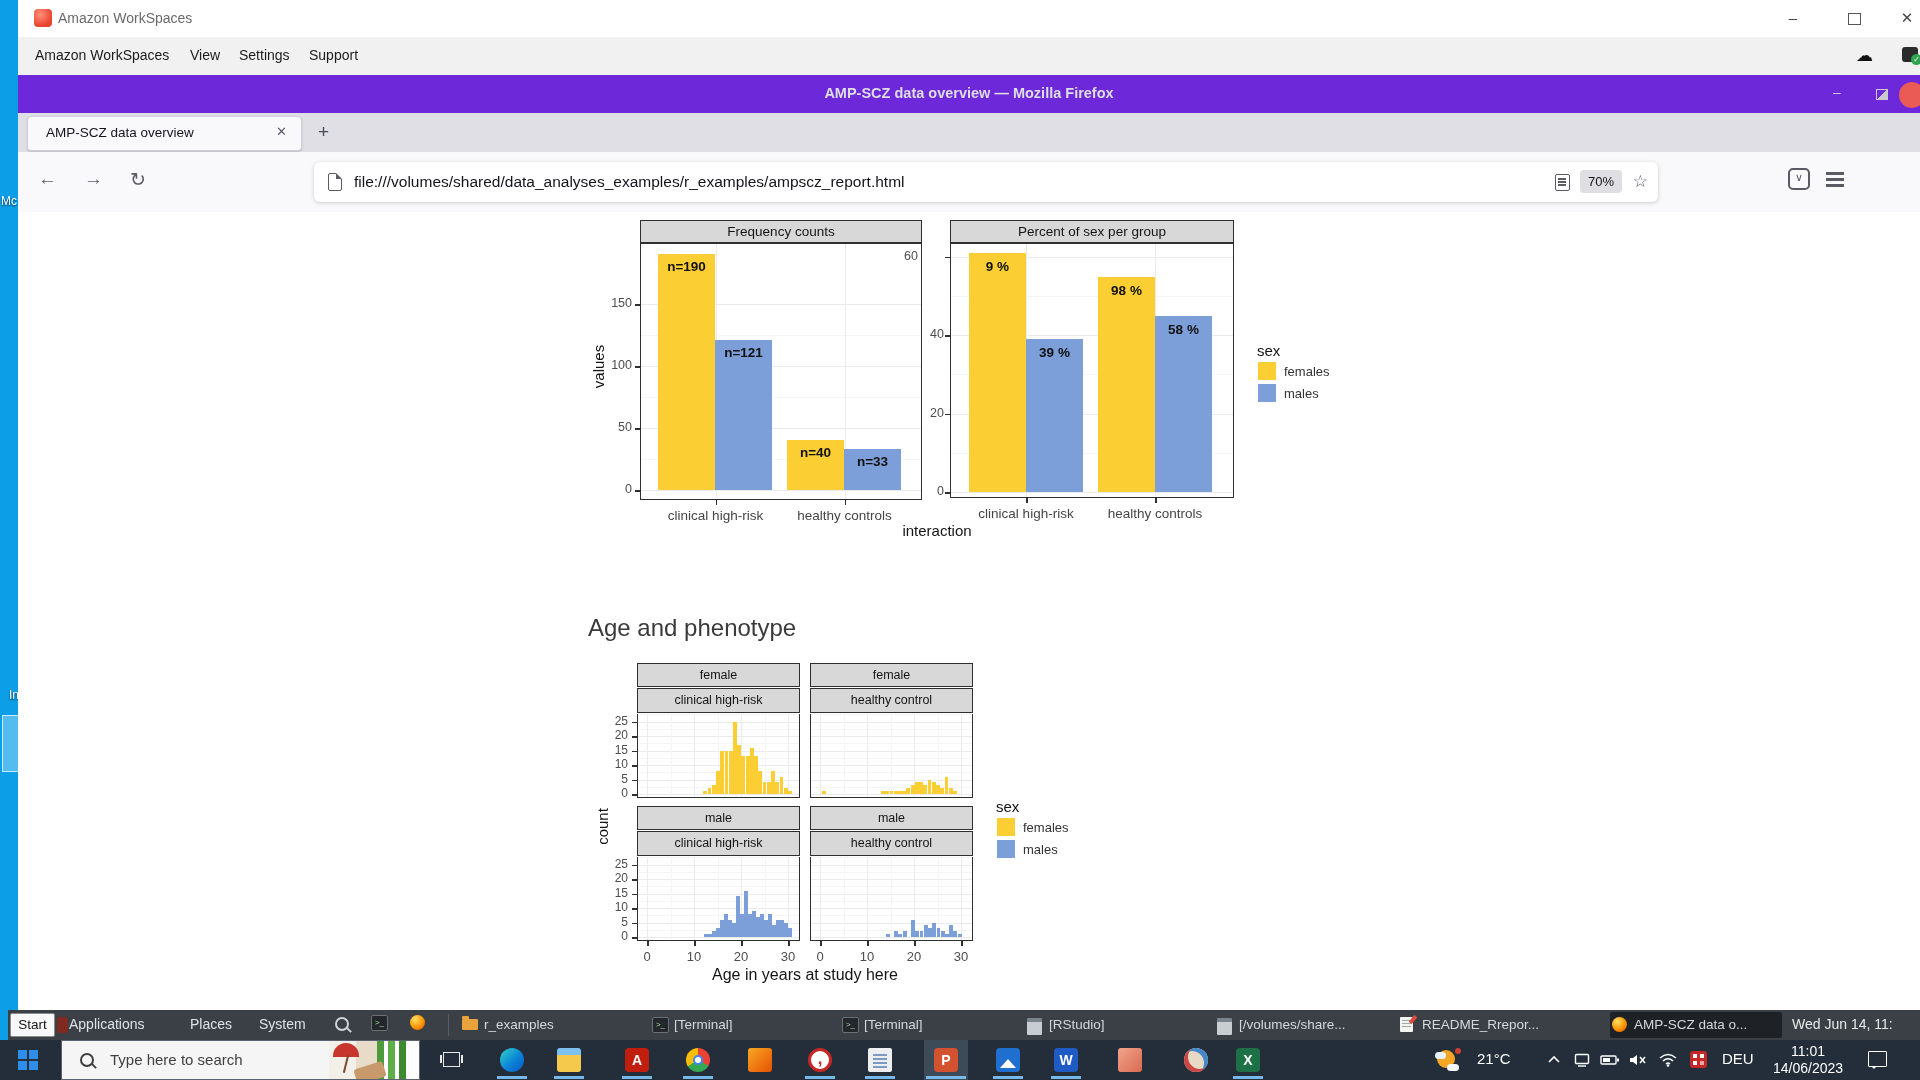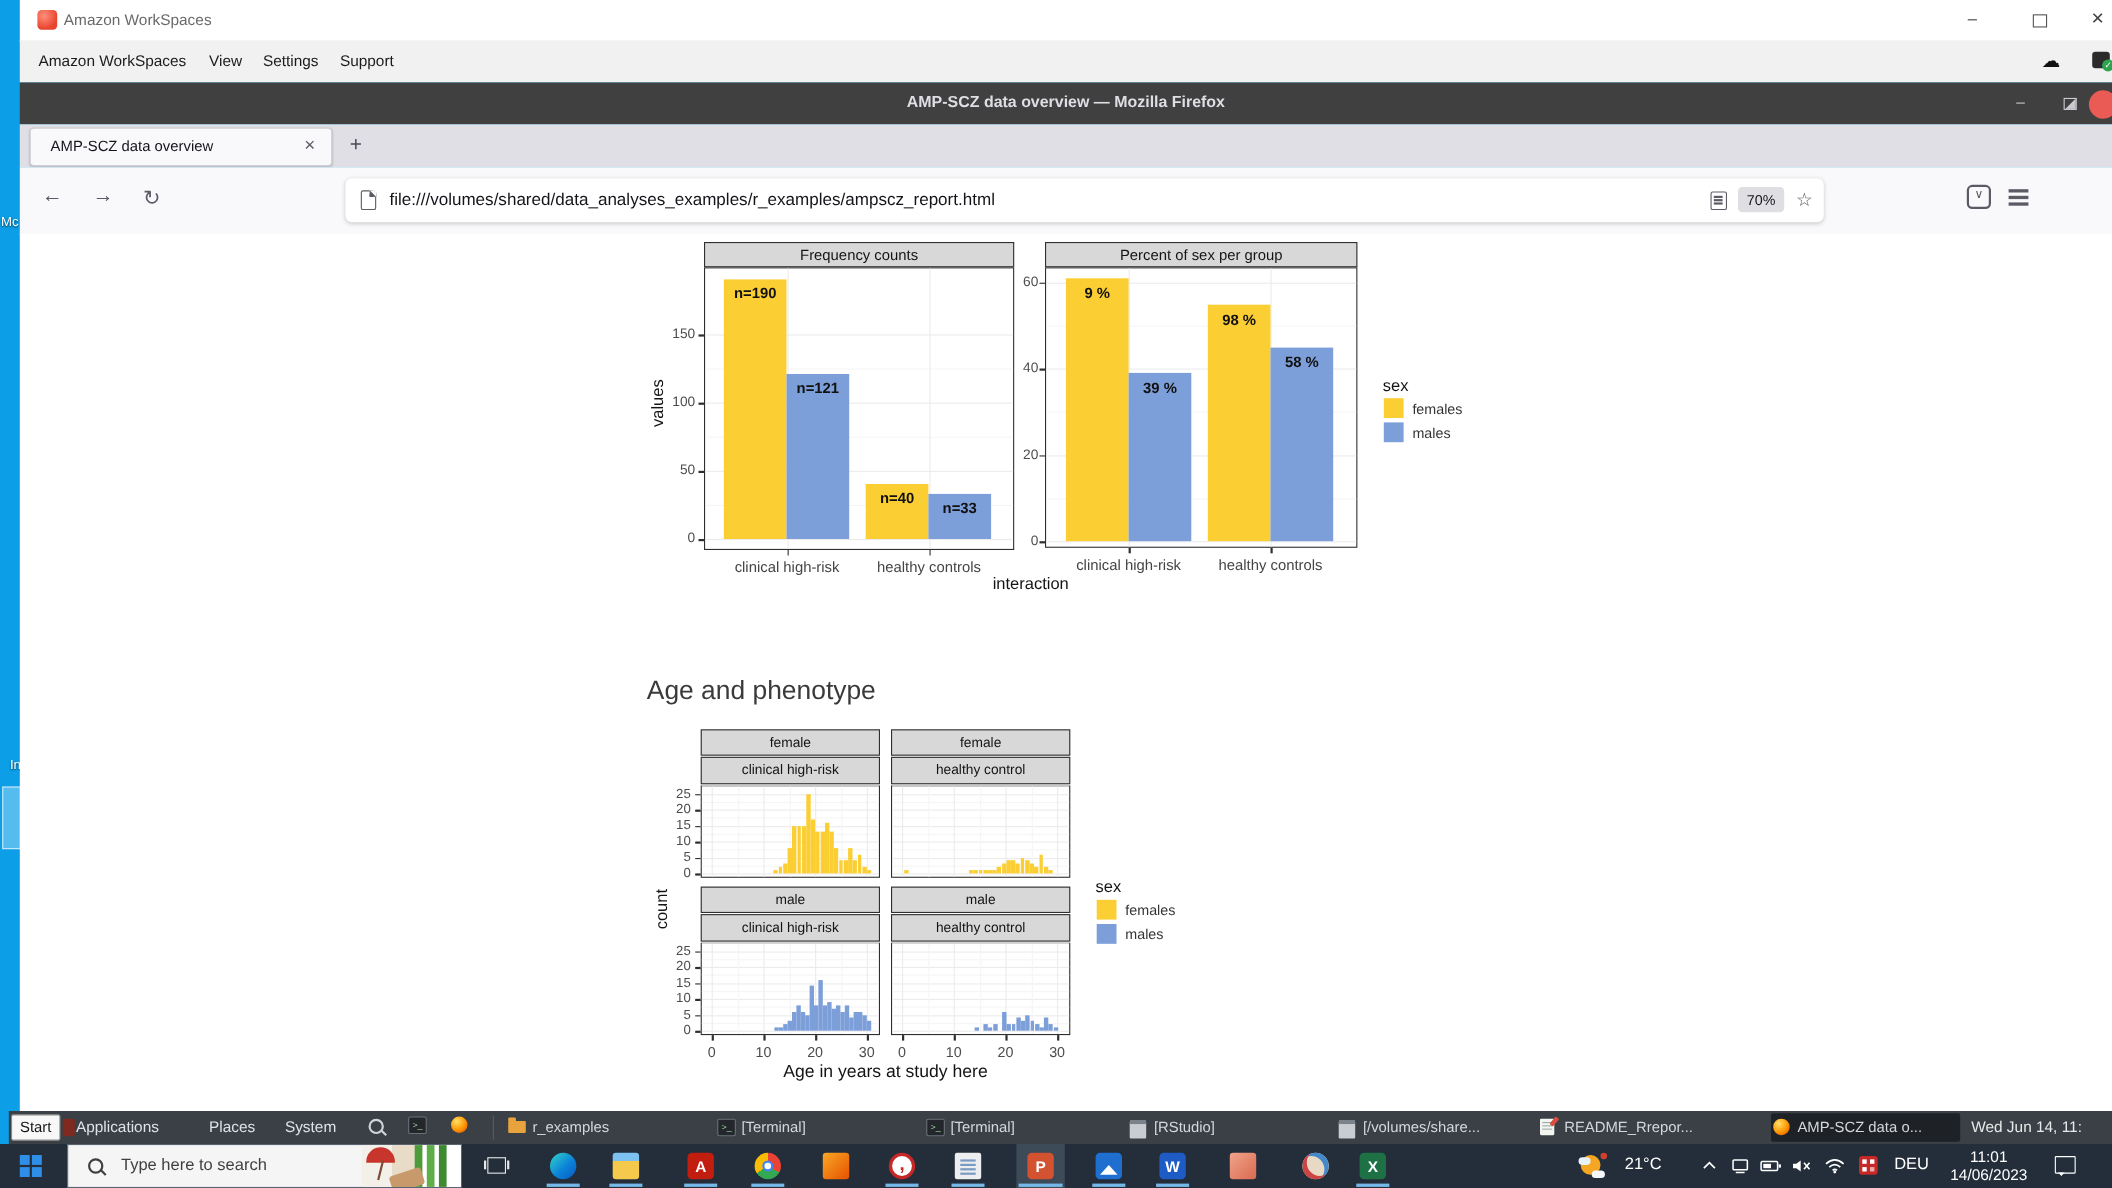--- a/index.html
+++ b/index.html
@@ -14,21 +14,21 @@
   .ws-ctl{position:absolute;top:6px;width:26px;height:24px;text-align:center;color:#444;font-size:15px;line-height:24px;}
   #ws-max-glyph{position:absolute;top:13px;width:11px;height:10px;border:1px solid #555;}
   
   #ws-menubar{top:37px;height:38px;background:#F1F1F1;}
   .menu-item{position:absolute;top:10px;font-size:14px;color:#1c1c1c;}
   .mi-cloud{position:absolute;top:8px;font-size:17px;color:#111;}
   #ws-check-box{position:absolute;top:10px;width:16px;height:15px;background:#2b2b2b;border-radius:3px;}
   #ws-check-dot{position:absolute;right:-4px;bottom:-3px;width:11px;height:11px;border-radius:50%;
     background:#2EA44E;color:#fff;font-size:8px;line-height:11px;text-align:center;}
   
-  #ff-titlebar{top:75px;height:38px;background:#404040;}
+  #ff-titlebar{top:75px;height:38px;background:#6d28d9;}
   #ff-title{position:absolute;left:0;right:0;top:10px;text-align:center;font-size:14.5px;font-weight:600;color:#DEDEE4;}
   .ff-ctl{position:absolute;top:9px;color:#C9C9CF;font-size:14px;}
   #ff-restore-glyph{position:absolute;top:14px;width:10px;height:9px;border:1px solid #C9C9CF;background:linear-gradient(135deg,transparent 49%,#C9C9CF 50%);}
   #ff-close-circle{position:absolute;top:82px;width:26px;height:26px;border-radius:50%;background:#E95B54;}
   #ff-tabbar{top:113px;height:39px;background:#DFDFE5;}
   #ff-tab{position:absolute;left:9px;top:3px;width:273px;height:33px;background:#F9F9FB;border:1px solid #CFCFD8;
     border-radius:4px;box-shadow:0 1px 2px rgba(0,0,0,.15);}
   #ff-tab-title{position:absolute;left:18px;top:8px;font-size:13.5px;color:#15141A;}
   #ff-tab-close{position:absolute;right:14px;top:7px;font-size:13px;color:#5B5B66;}
   #ff-newtab{position:absolute;left:300px;top:8px;font-size:19px;color:#4a4a55;}
@@ -252,21 +252,21 @@
       <div class="bar" style="left: 1026px; top: 339.237px; width: 57px; height: 152.763px; background: rgb(124, 158, 217);"></div>
       <div class="nlab" style="left: 1016px; top: 345.237px; width: 77px;">39 %</div>
       <div class="bar" style="left: 1155px; top: 315.735px; width: 57px; height: 176.265px; background: rgb(124, 158, 217);"></div>
       <div class="nlab" style="left: 1145px; top: 321.735px; width: 77px;">58 %</div>
       <div class="tlab" style="left: 904px; top: 484px; width: 40px; text-align: right;">0</div>
       <div class="tick" style="left: 945px; top: 492px; width: 5px; height: 1.5px;"></div>
       <div class="tlab" style="left: 904px; top: 405.66px; width: 40px; text-align: right;">20</div>
       <div class="tick" style="left: 945px; top: 413.66px; width: 5px; height: 1.5px;"></div>
       <div class="tlab" style="left: 904px; top: 327.32px; width: 40px; text-align: right;">40</div>
       <div class="tick" style="left: 945px; top: 335.32px; width: 5px; height: 1.5px;"></div>
-      <div class="tlab" style="left: 904px; top: 248.98px; width: 40px; text-align: right;">60</div>
+      <div class="tlab" style="left: 904px; top: 248.98px; width: 40px; ">60</div>
       <div class="tick" style="left: 945px; top: 256.98px; width: 5px; height: 1.5px;"></div>
       <div class="tick" style="left: 1026px; top: 498px; width: 1.5px; height: 5px;"></div>
       <div class="catlab" style="left: 951px; top: 506px; width: 150px;">clinical high-risk</div>
       <div class="tick" style="left: 1155px; top: 498px; width: 1.5px; height: 5px;"></div>
       <div class="catlab" style="left: 1080px; top: 506px; width: 150px;">healthy controls</div>
       <div class="axtitle" style="left: 548px; top: 358px; width: 100px; transform: rotate(-90deg);">values</div>
       <div class="axtitle" style="left: 857px; top: 522px; width: 160px;">interaction</div>
       <div class="legtitle" style="left: 1257px; top: 342px;">sex</div>
       <div class="legsw" style="left: 1258px; top: 362px; background: rgb(251, 207, 51);"></div>
       <div class="leglab" style="left: 1284px; top: 364px;">females</div>

